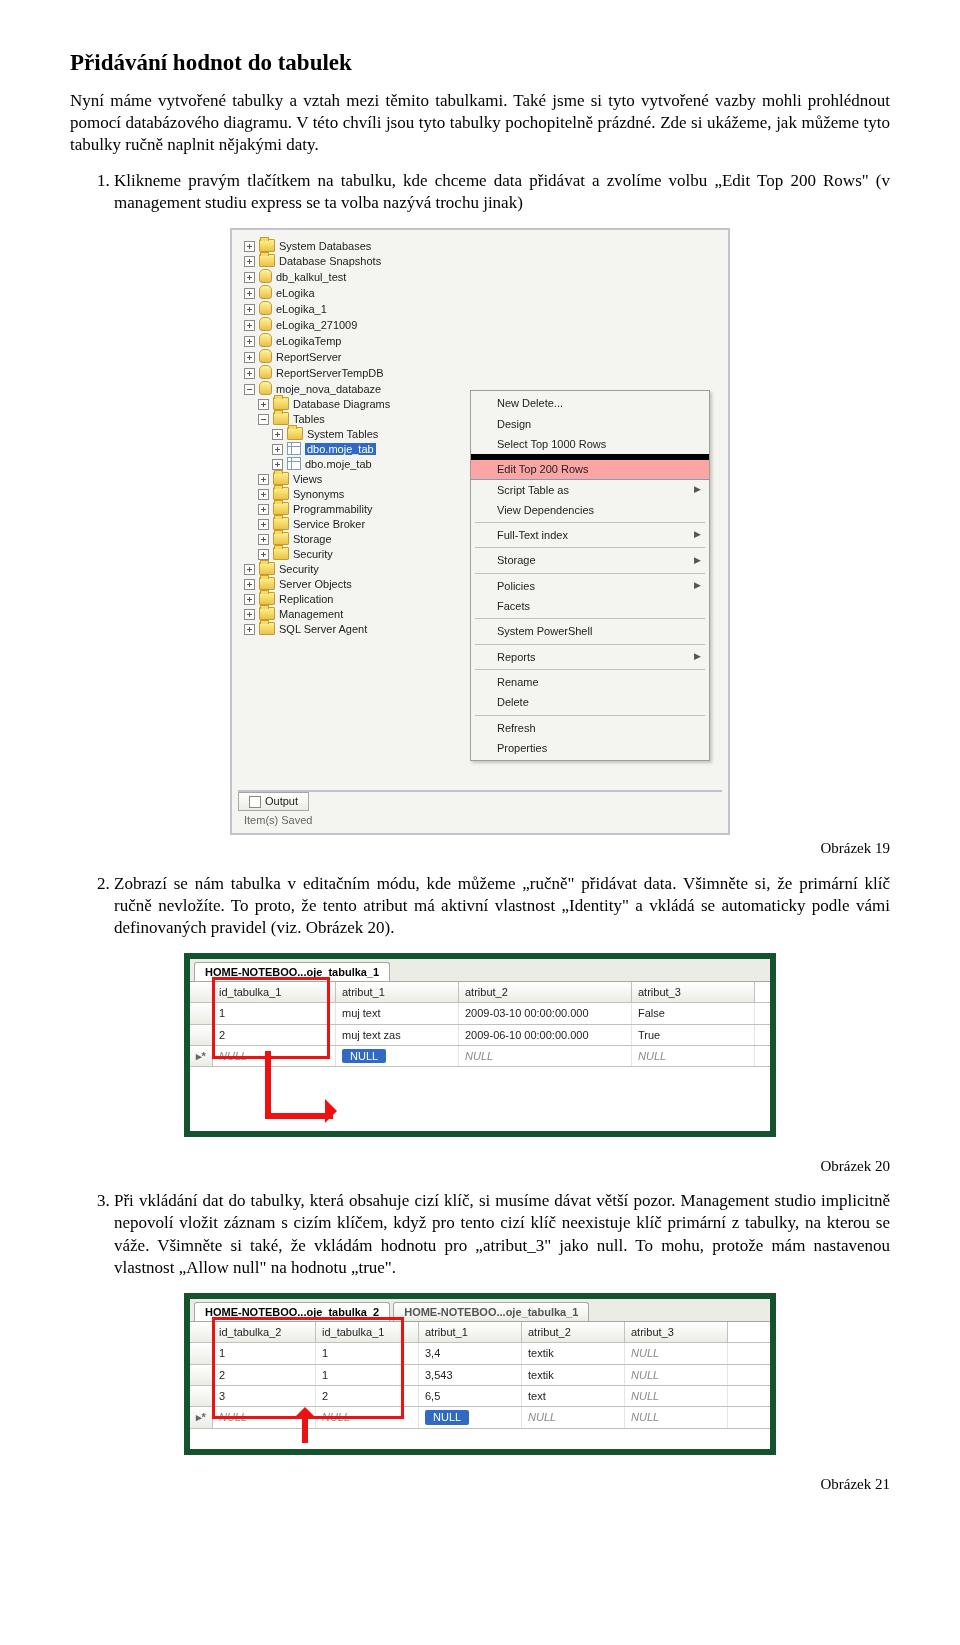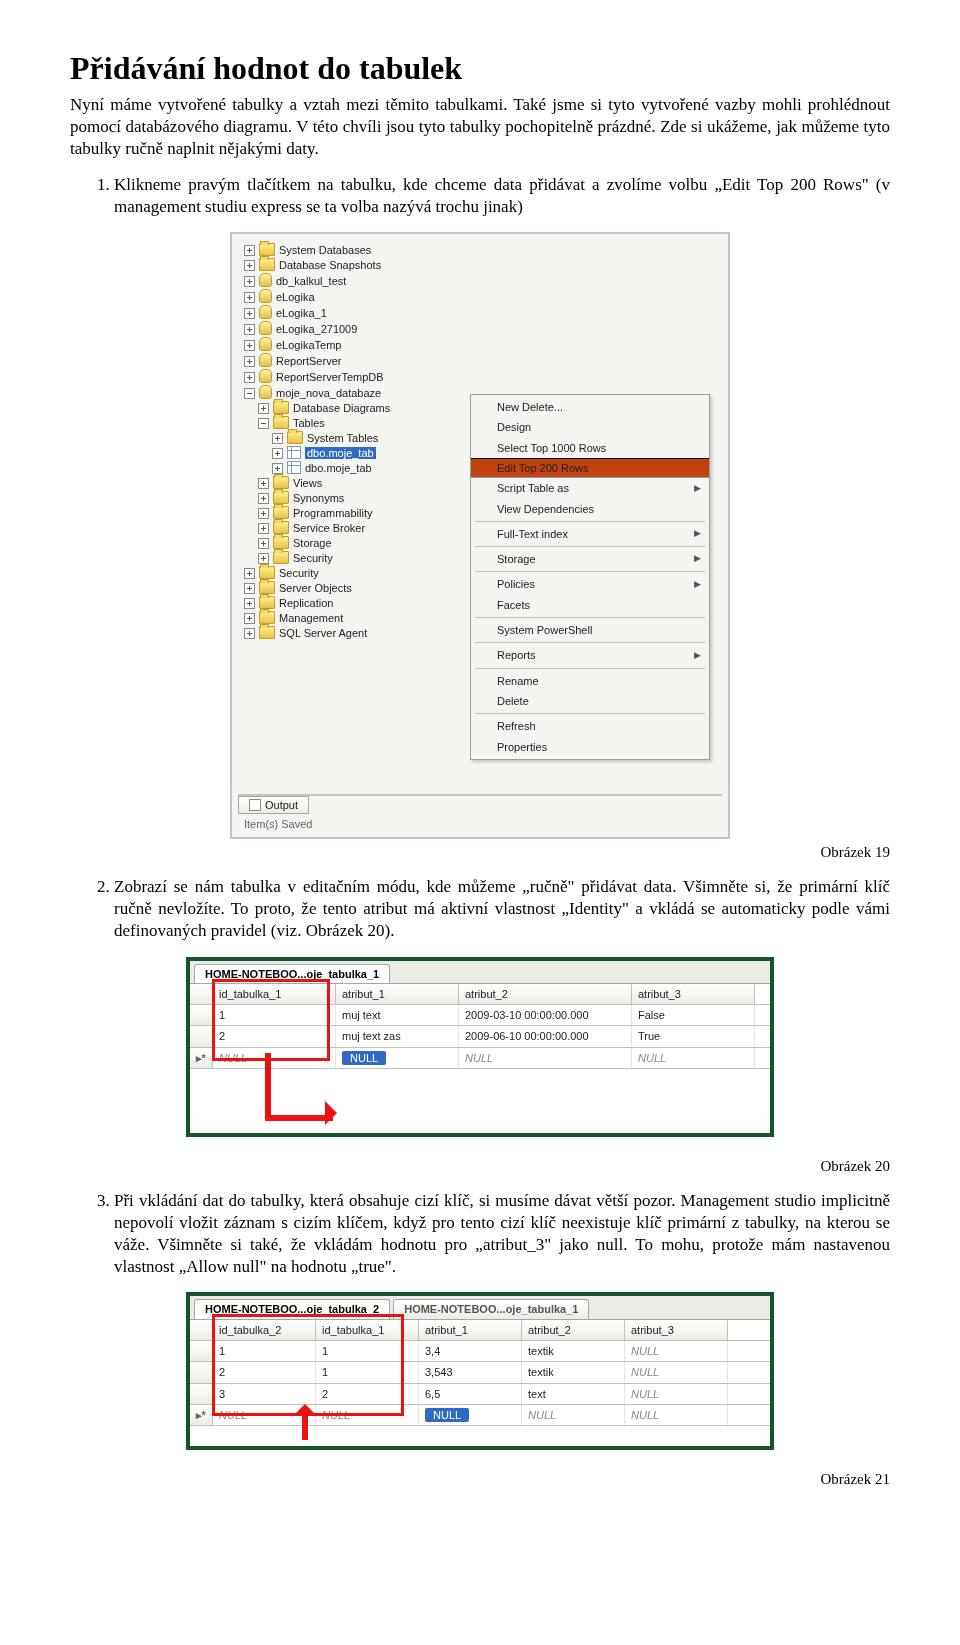--- a/index.html
+++ b/index.html
@@ -7,23 +7,23 @@
     background: #fff;
     margin: 0;
     padding: 48px 70px;
     width: 960px;
     box-sizing: border-box;
     color: #000;
     font-size: 17px;
     line-height: 1.3;
   }
   h1 {
-    font-size: 32px;
+    font-size: 23px;
     font-weight: bold;
-    margin: 0 0 4px 0;
+    margin: 0 0 12px 0;
   }
   p {
     margin: 0 0 14px 0;
     text-align: justify;
   }
   ol {
     margin: 0 0 14px 0;
     padding-left: 44px;
   }
   ol li {
@@ -135,22 +135,22 @@
   }
   .menu-item {
     padding: 3px 8px 3px 26px;
     position: relative;
     cursor: default;
     display: flex;
     justify-content: space-between;
     align-items: center;
   }
   .menu-item.hl {
-    background: #c2410c;
-    border-top: 1px solid #000000;
+    background: #fca5a5;
+    border-top: 6px solid #000000;
     border-bottom: 1px solid #7f9db9;
     padding-top: 2px; padding-bottom: 2px;
   }
   .menu-sep {
     height: 1px;
     background: #c2c2bc;
     margin: 2px 4px;
   }
   .arrow-right {
     font-size: 9px;
@@ -180,21 +180,21 @@
     background: #fff;
   }
   .status-row {
     padding: 2px 6px;
     color: #666;
   }
   
   .db-edit {
     width: 580px;
     margin: 6px auto 20px auto;
-    border: 4px solid #14532d;
+    border: 6px solid #14532d;
     font-family: Tahoma, sans-serif;
     font-size: 11px;
     color: #222;
     background: #fff;
     position: relative;
   }
   .tab-strip {
     display: flex;
     gap: 3px;
     padding: 3px 4px 0 4px;

